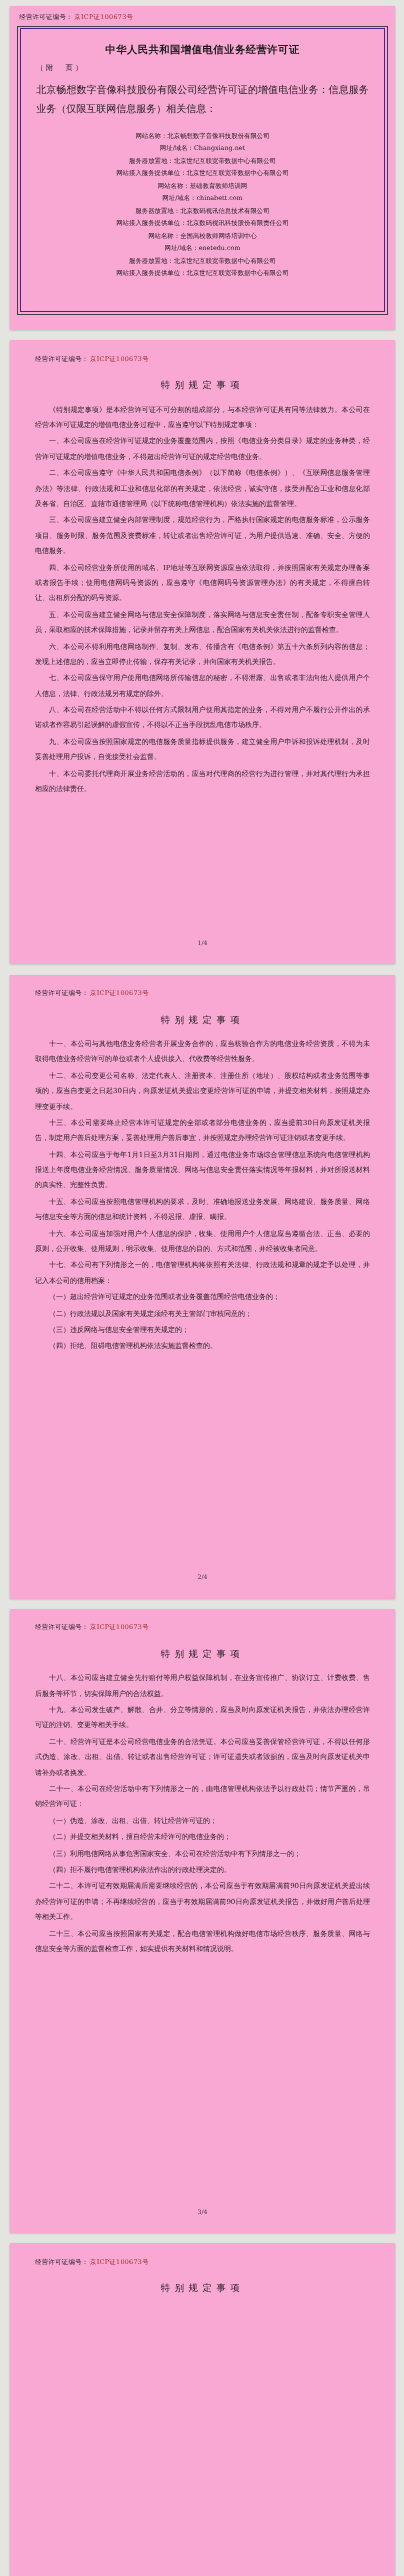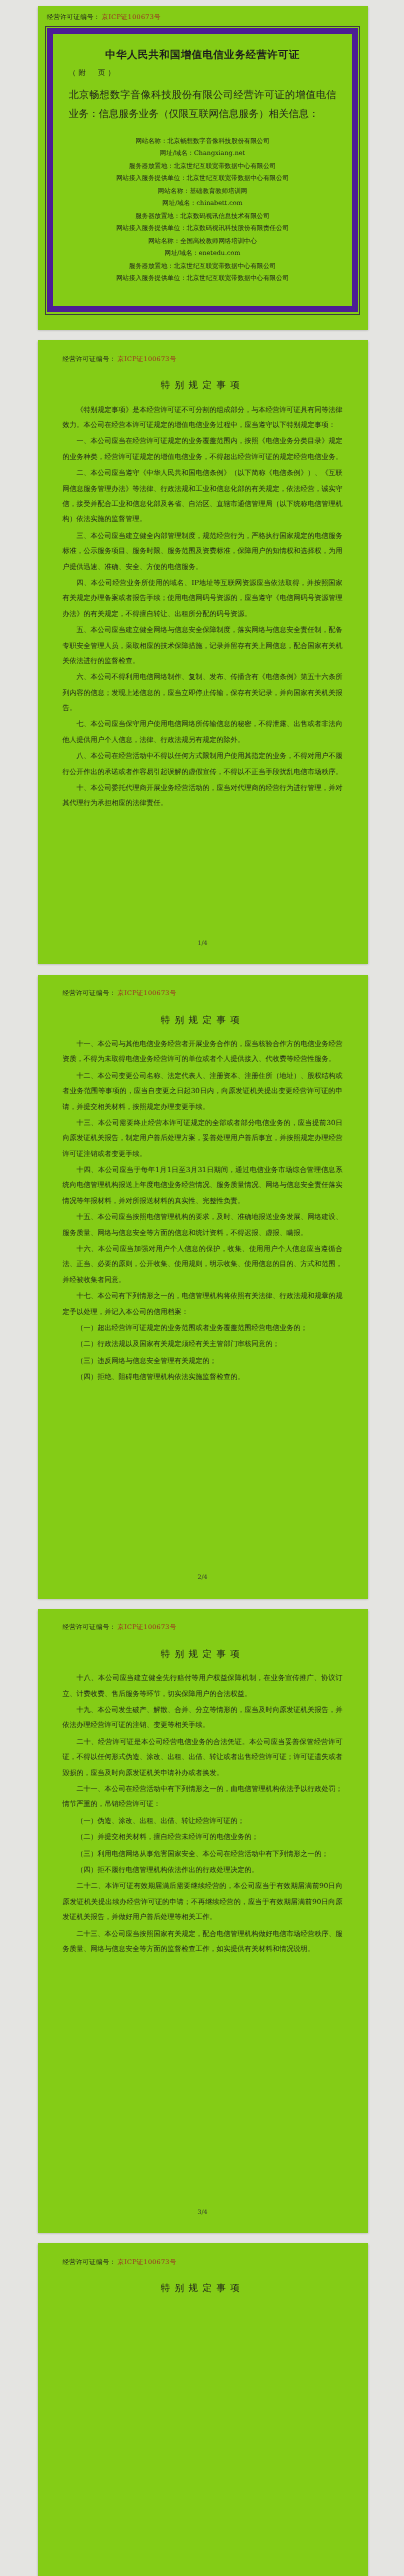--- a/index.html
+++ b/index.html
@@ -4,34 +4,34 @@
 <style>
   * { margin:0; padding:0; box-sizing:border-box; }
   html, body { background:#e4e4e1; }
   body {
     width:405px;
     font-family:"DejaVu Serif","Liberation Serif",serif;
     color:#1c1c1c;
   }
   .canvas { width:405px; padding:6.2px 0 11.3px; }
   .page {
-    width:330px;
+    width:385px;
     margin:0 auto 10.3px;
-    background:#84cc16;
+    background:#f9a8d4;
     box-shadow:0 0.5px 2.1px rgba(0,0,0,.28);
     position:relative;
   }
   .page-header { font-size:6.4px; letter-spacing:0.3px; }
   .lic-no { color:#9e2b25; margin-left:1.5px; }
 
   
   .cert-page { height:324px; padding:5.2px 7.2px 0; }
   .cert-page .page-header { padding:2.1px 2.1px 3.1px; }
   .frame-outer { border:0.5px solid #3f3f3f; padding:1.5px; height:289px; }
-  .frame-inner { border:6px solid #4c1d95; height:100%; padding:11.3px 15.5px 0; }
+  .frame-inner { border:1px solid #4c1d95; height:100%; padding:11.3px 15.5px 0; }
   .cert-title {
     text-align:center; font-size:10.3px; font-weight:bold;
     letter-spacing:0.5px; margin-top:3.1px;
   }
   .cert-subtitle { font-size:7.2px; letter-spacing:2.6px; margin:5.2px 0 7.2px; }
   .cert-intro { font-size:10px; line-height:1.9; text-align:justify; margin-bottom:12px;font-family:Liberation Serif, serif; }
   .field-row { font-size:6.4px; line-height:1.95; text-align:center; }
 
   
   .prov-page { height:624px; padding:14.4px 25px 0; }
@@ -83,26 +83,27 @@
   <div>
   <div class="page prov-page">
     <div class="page-header">
       <span>经营许可证编号：</span><span class="lic-no">京ICP证100673号</span>
     </div>
     <div class="prov-title">特别规定事项</div>
     <div class="prov-body">
           <p>《特别规定事项》是本经营许可证不可分割的组成部分，与本经营许可证具有同等法律效力。本公司在经营本许可证规定的增值电信业务过程中，应当遵守以下特别规定事项：</p>
           <p>一、本公司应当在经营许可证规定的业务覆盖范围内，按照《电信业务分类目录》规定的业务种类，经营许可证规定的增值电信业务，不得超出经营许可证的规定经营电信业务。</p>
           <p>二、本公司应当遵守《中华人民共和国电信条例》（以下简称《电信条例》）、《互联网信息服务管理办法》等法律、行政法规和工业和信息化部的有关规定，依法经营，诚实守信，接受并配合工业和信息化部及各省、自治区、直辖市通信管理局（以下统称电信管理机构）依法实施的监督管理。</p>
-          <p>三、本公司应当建立健全内部管理制度，规范经营行为，严格执行国家规定的电信服务标准，公示服务项目、服务时限、服务范围及资费标准，保障用户的知情权和选择权，为用户提供迅速、准确、安全、方便的电信服务。</p>
+          <p>三、本公司应当建立健全内部管理制度，规范经营行为，严格执行国家规定的电信服务标准，公示服务项目、服务时限、服务范围及资费标准，转让或者出售经营许可证，为用户提供迅速、准确、安全、方便的电信服务。</p>
           <p>四、本公司经营业务所使用的域名、IP地址等互联网资源应当依法取得，并按照国家有关规定办理备案或者报告手续；使用电信网码号资源的，应当遵守《电信网码号资源管理办法》的有关规定，不得擅自转让、出租所分配的码号资源。</p>
           <p>五、本公司应当建立健全网络与信息安全保障制度，落实网络与信息安全责任制，配备专职安全管理人员，采取相应的技术保障措施，记录并留存有关上网信息，配合国家有关机关依法进行的监督检查。</p>
           <p>六、本公司不得利用电信网络制作、复制、发布、传播含有《电信条例》第五十六条所列内容的信息；发现上述信息的，应当立即停止传输，保存有关记录，并向国家有关机关报告。</p>
           <p>七、本公司应当保守用户使用电信网络所传输信息的秘密，不得泄露、出售或者非法向他人提供用户个人信息，法律、行政法规另有规定的除外。</p>
           <p>八、本公司在经营活动中不得以任何方式限制用户使用其指定的业务，不得对用户不履行公开作出的承诺或者作容易引起误解的虚假宣传，不得以不正当手段扰乱电信市场秩序。</p>
+          <p>九、本公司应当按照国家规定的电信服务质量指标提供服务，建立健全用户申诉和投诉处理机制，及时妥善处理用户投诉，自觉接受社会监督。</p>
           <p>十、本公司委托代理商开展业务经营活动的，应当对代理商的经营行为进行管理，并对其代理行为承担相应的法律责任。</p>
         </div>
     <div class="page-number">1/4</div>
   </div>
 
   <div class="page prov-page">
     <div class="page-header">
       <span>经营许可证编号：</span><span class="lic-no">京ICP证100673号</span>
     </div>
     <div class="prov-title">特别规定事项</div>

